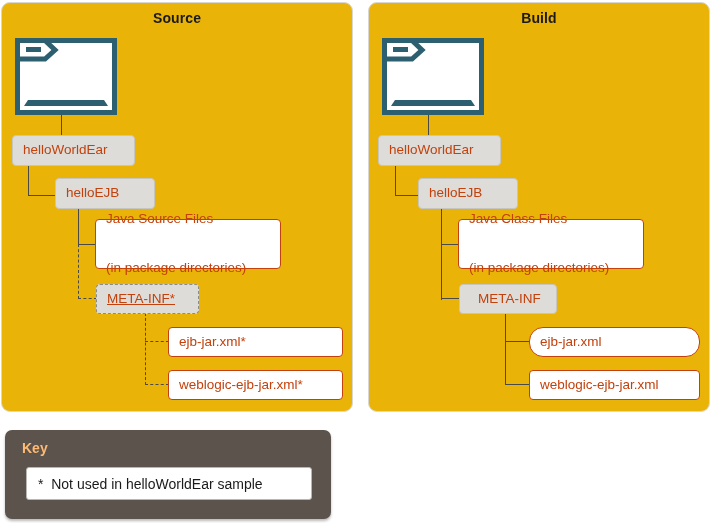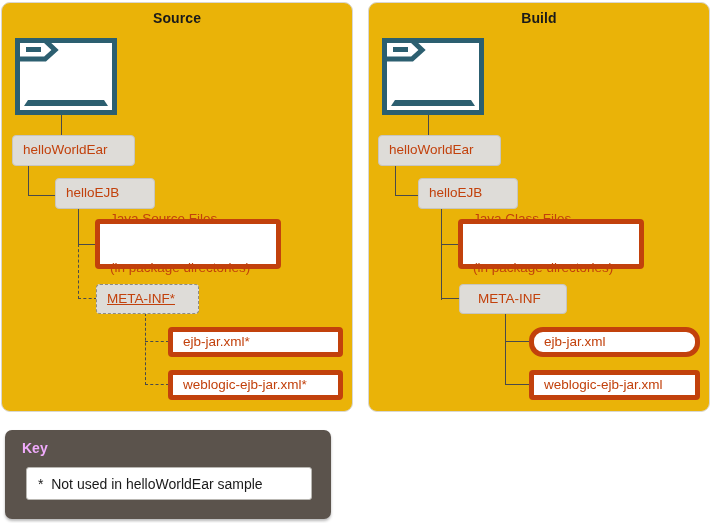--- a/index.html
+++ b/index.html
@@ -60,21 +60,21 @@
     padding: 0 10px;
     white-space: pre;
     line-height: 1.22;
   }
   .node.dir {
     background: #dedcd8;
     border: 1px solid #c7c5c0;
   }
   .node.file {
     background: #ffffff;
-    border: 5px solid #c2410c;
+    border: 1px solid #c2410c;
   }
   .node.dashed {
     background: #dedcd8;
     border: 1px dashed #8d8b86;
     text-decoration: underline;
   }
   .node.two-line {
     align-items: center;
     padding-top: 2px;
     padding-bottom: 2px;
@@ -102,21 +102,21 @@
     border-radius: 7px;
     box-sizing: border-box;
     box-shadow: 0 2px 3px rgba(0,0,0,.28);
   }
   #key-title {
     position: absolute;
     left: 17px;
     top: 10px;
     font-size: 14px;
     font-weight: bold;
-    color: #f0abfc;
+    color: #fdba74;
   }
   #key-item {
     position: absolute;
     left: 21px;
     top: 37px;
     width: 286px;
     height: 33px;
     background: #ffffff;
     border: 1px solid #b9b7b2;
     border-radius: 3px;
@@ -210,21 +210,21 @@
   <span>helloEJB</span>
 </div>
 
 <div class="node file two-line" style="left:458px; top:219px; width:186px; height:50px;">
   <div>
     <span>Java Class Files</span>
     <span>(in package directories)</span>
   </div>
 </div>
 
-<div class="node dir" style="left:459px; top:284px; width:108px; height:30px;padding-left:18px;">
+<div class="node dir" style="left:459px; top:284px; width:98px; height:30px;padding-left:18px;">
   <span>META-INF</span>
 </div>
 
 <div class="node file" style="left:529px; top:327px; width:171px; height:30px;border-radius:14px;">
   <span>ejb-jar.xml</span>
 </div>
 
 <div class="node file" style="left:529px; top:370px; width:171px; height:30px;">
   <span>weblogic-ejb-jar.xml</span>
 </div>

